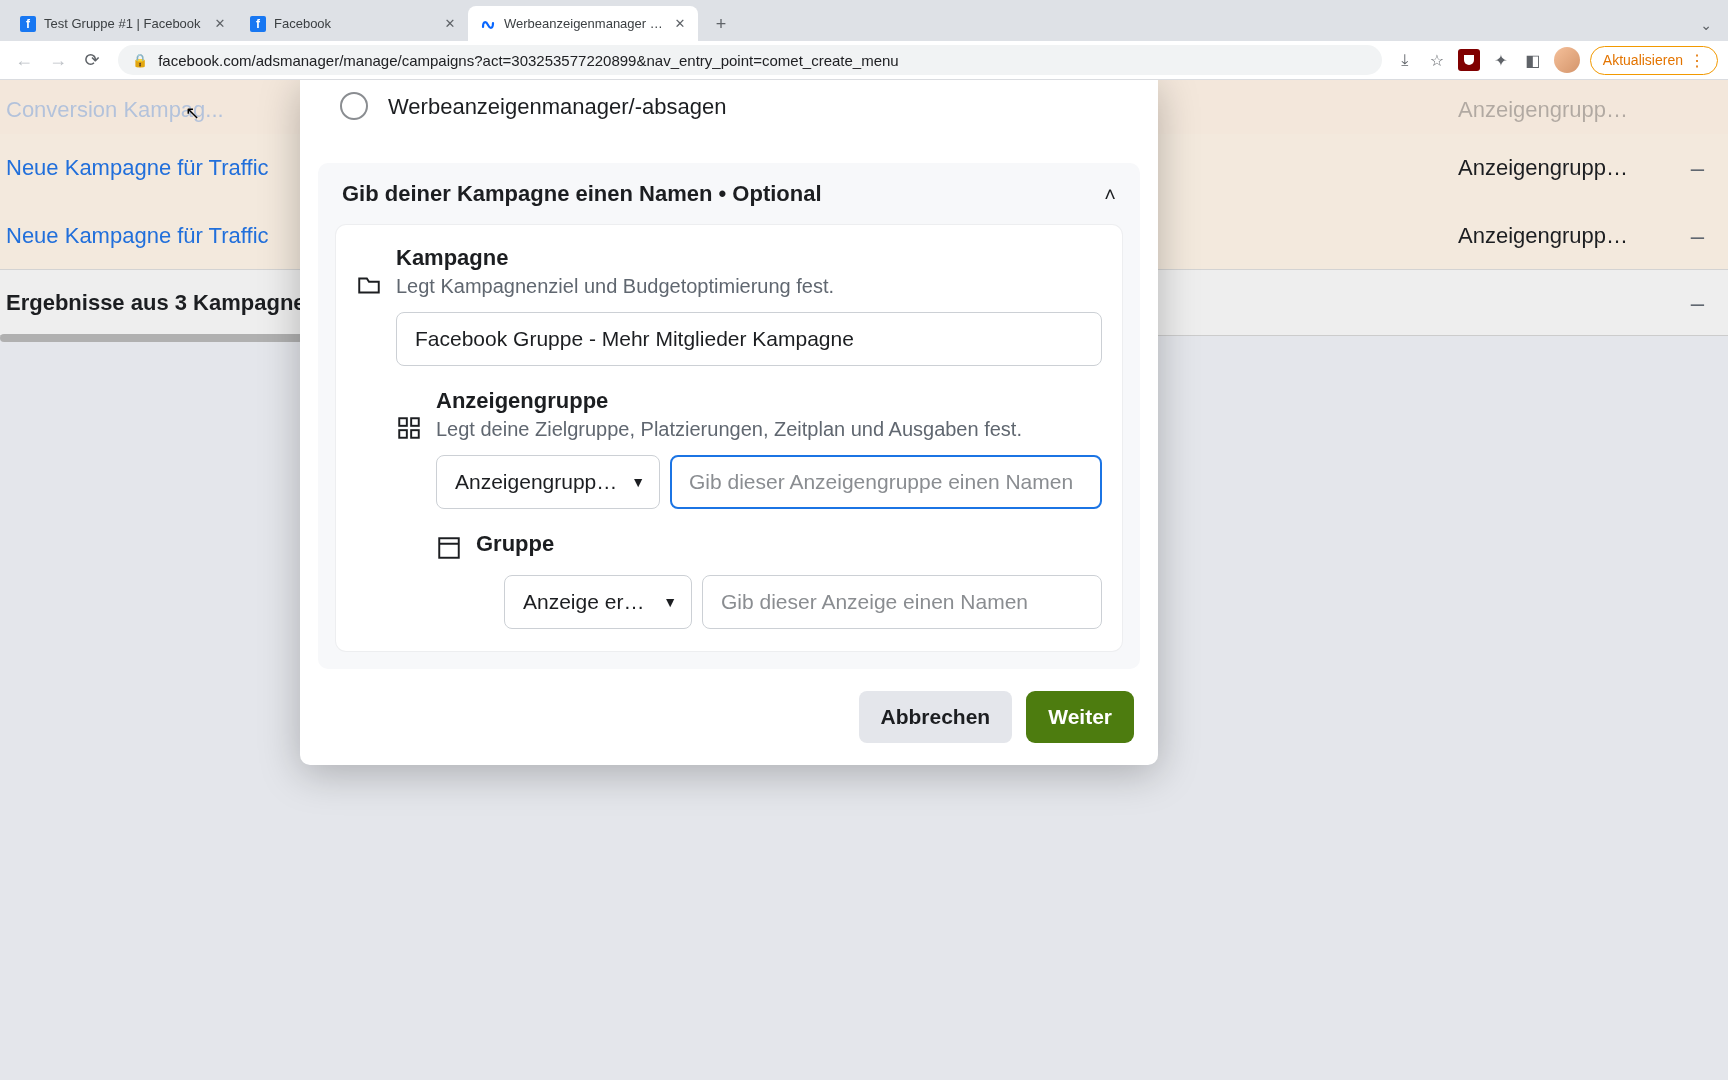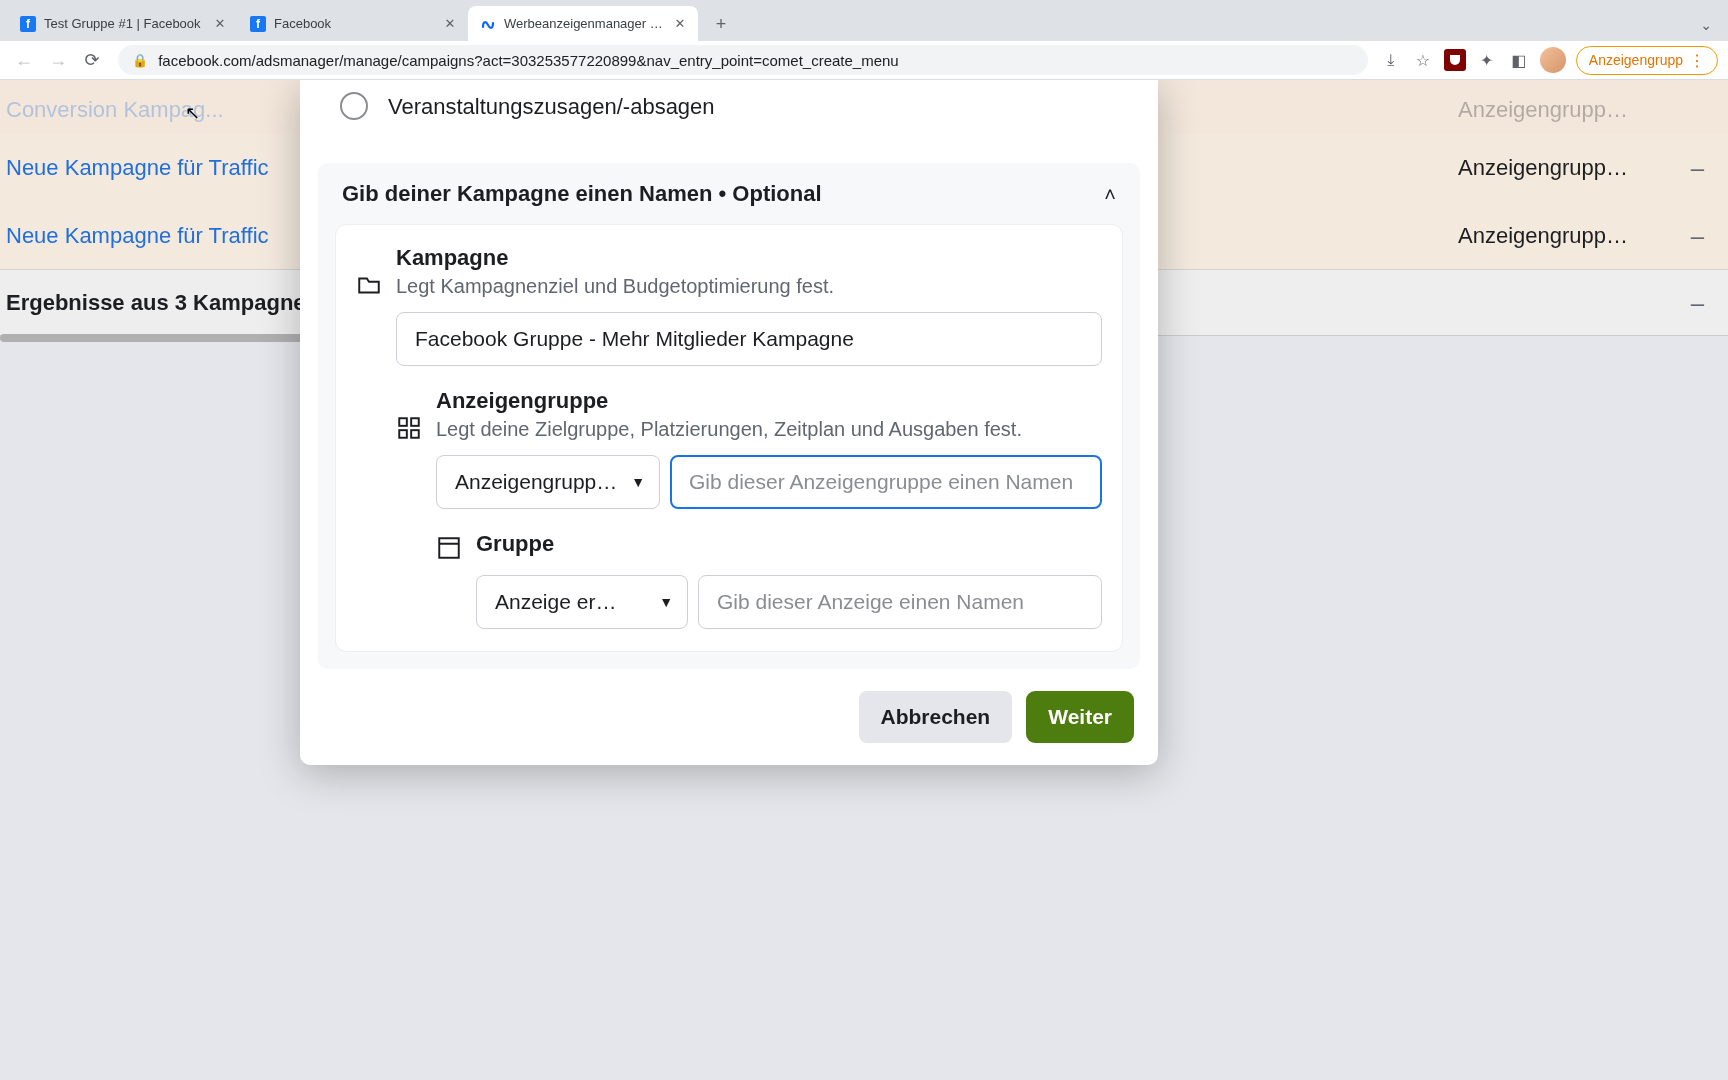--- a/index.html
+++ b/index.html
@@ -70,21 +70,21 @@
   .level-2 .level-input-row { margin-left: 40px; }
   .level-3 { margin-left: 40px; }
   .level-3 .level-input-row { margin-left: 40px; }
 
   .text-input { flex: 1; height: 54px; border: 1px solid #ccd0d5; border-radius: 8px; padding: 0 18px; font-size: 21px; color: #1c1e21; outline: none; background: #fff; }
   .text-input.focused { border: 2px solid #1b74e4; padding: 0 17px; }
   .text-input::placeholder { color: #8a8d91; }
   .select-fake { width: 224px; height: 54px; border: 1px solid #ccd0d5; border-radius: 8px; display: flex; align-items: center; justify-content: space-between; padding: 0 14px 0 18px; font-size: 21px; color: #1c1e21; background: #fff; }
   .select-fake .sel-text { overflow: hidden; white-space: nowrap; text-overflow: ellipsis; }
   .select-fake .caret { font-size: 14px; color: #1c1e21; }
-  .level-3 .select-fake { width: 212px; }
+  .level-3 .select-fake { width: 188px; margin-left: 28px; }
 
   .modal-footer { display: flex; justify-content: flex-end; gap: 14px; padding: 22px 24px 0 24px; }
   .btn { height: 52px; padding: 0 22px; border-radius: 8px; font-size: 21px; font-weight: 600; display: flex; align-items: center; justify-content: center; border: none; text-align: center; }
   .btn.cancel { background: #e4e6eb; color: #1c1e21; }
   .btn.primary { background: #4d7c0f; color: #fff; min-width: 104px; border-radius: 9px; }
 
   
   .folder-svg, .grid-svg, .ad-svg { stroke: #1c1e21; fill: none; stroke-width: 1.8; }
 
   .cursor-arrow { position: absolute; left: 185px; top: 22px; font-size: 18px; color: #000; pointer-events: none; }
@@ -125,21 +125,21 @@
     <span>facebook.com/adsmanager/manage/campaigns?act=303253577220899&amp;nav_entry_point=comet_create_menu</span>
   </div>
   <div class="toolbar-right">
     <div class="ext-icon">⤓</div>
     <div class="ext-icon">☆</div>
     <div class="ext-icon ublock"></div>
     <div class="ext-icon">✦</div>
     <div class="ext-icon">◧</div>
     <div class="avatar"></div>
     <div class="update-btn">
-      <span>Anzeigengrupp</span>
+      <span>Aktualisieren</span>
       <span class="dots">⋮</span>
     </div>
   </div>
 </div>
 
 <div class="page">
 
   <div class="bg-left">
     <div class="bg-row r1">
       <span class="bg-link" style="opacity:0.3">Conversion Kampag...</span>
@@ -165,21 +165,21 @@
     <div class="bg-bottom"></div>
     <div class="bg-scroll"></div>
   </div>
 
   <span class="cursor-arrow">↖</span>
 
   <div class="modal">
     <div class="modal-top">
       <div class="radio-row">
         <div class="radio"></div>
-        <div class="radio-label">Veranstaltungszusagen/-absagen</div>
+        <div class="radio-label">Werbeanzeigenmanager/-absagen</div>
       </div>
     </div>
 
     <div class="card">
       <div class="card-header">
         <div class="card-header-title">Gib deiner Kampagne einen Namen • Optional</div>
         <div class="chev">˄</div>
       </div>
 
       <div class="card-body">

